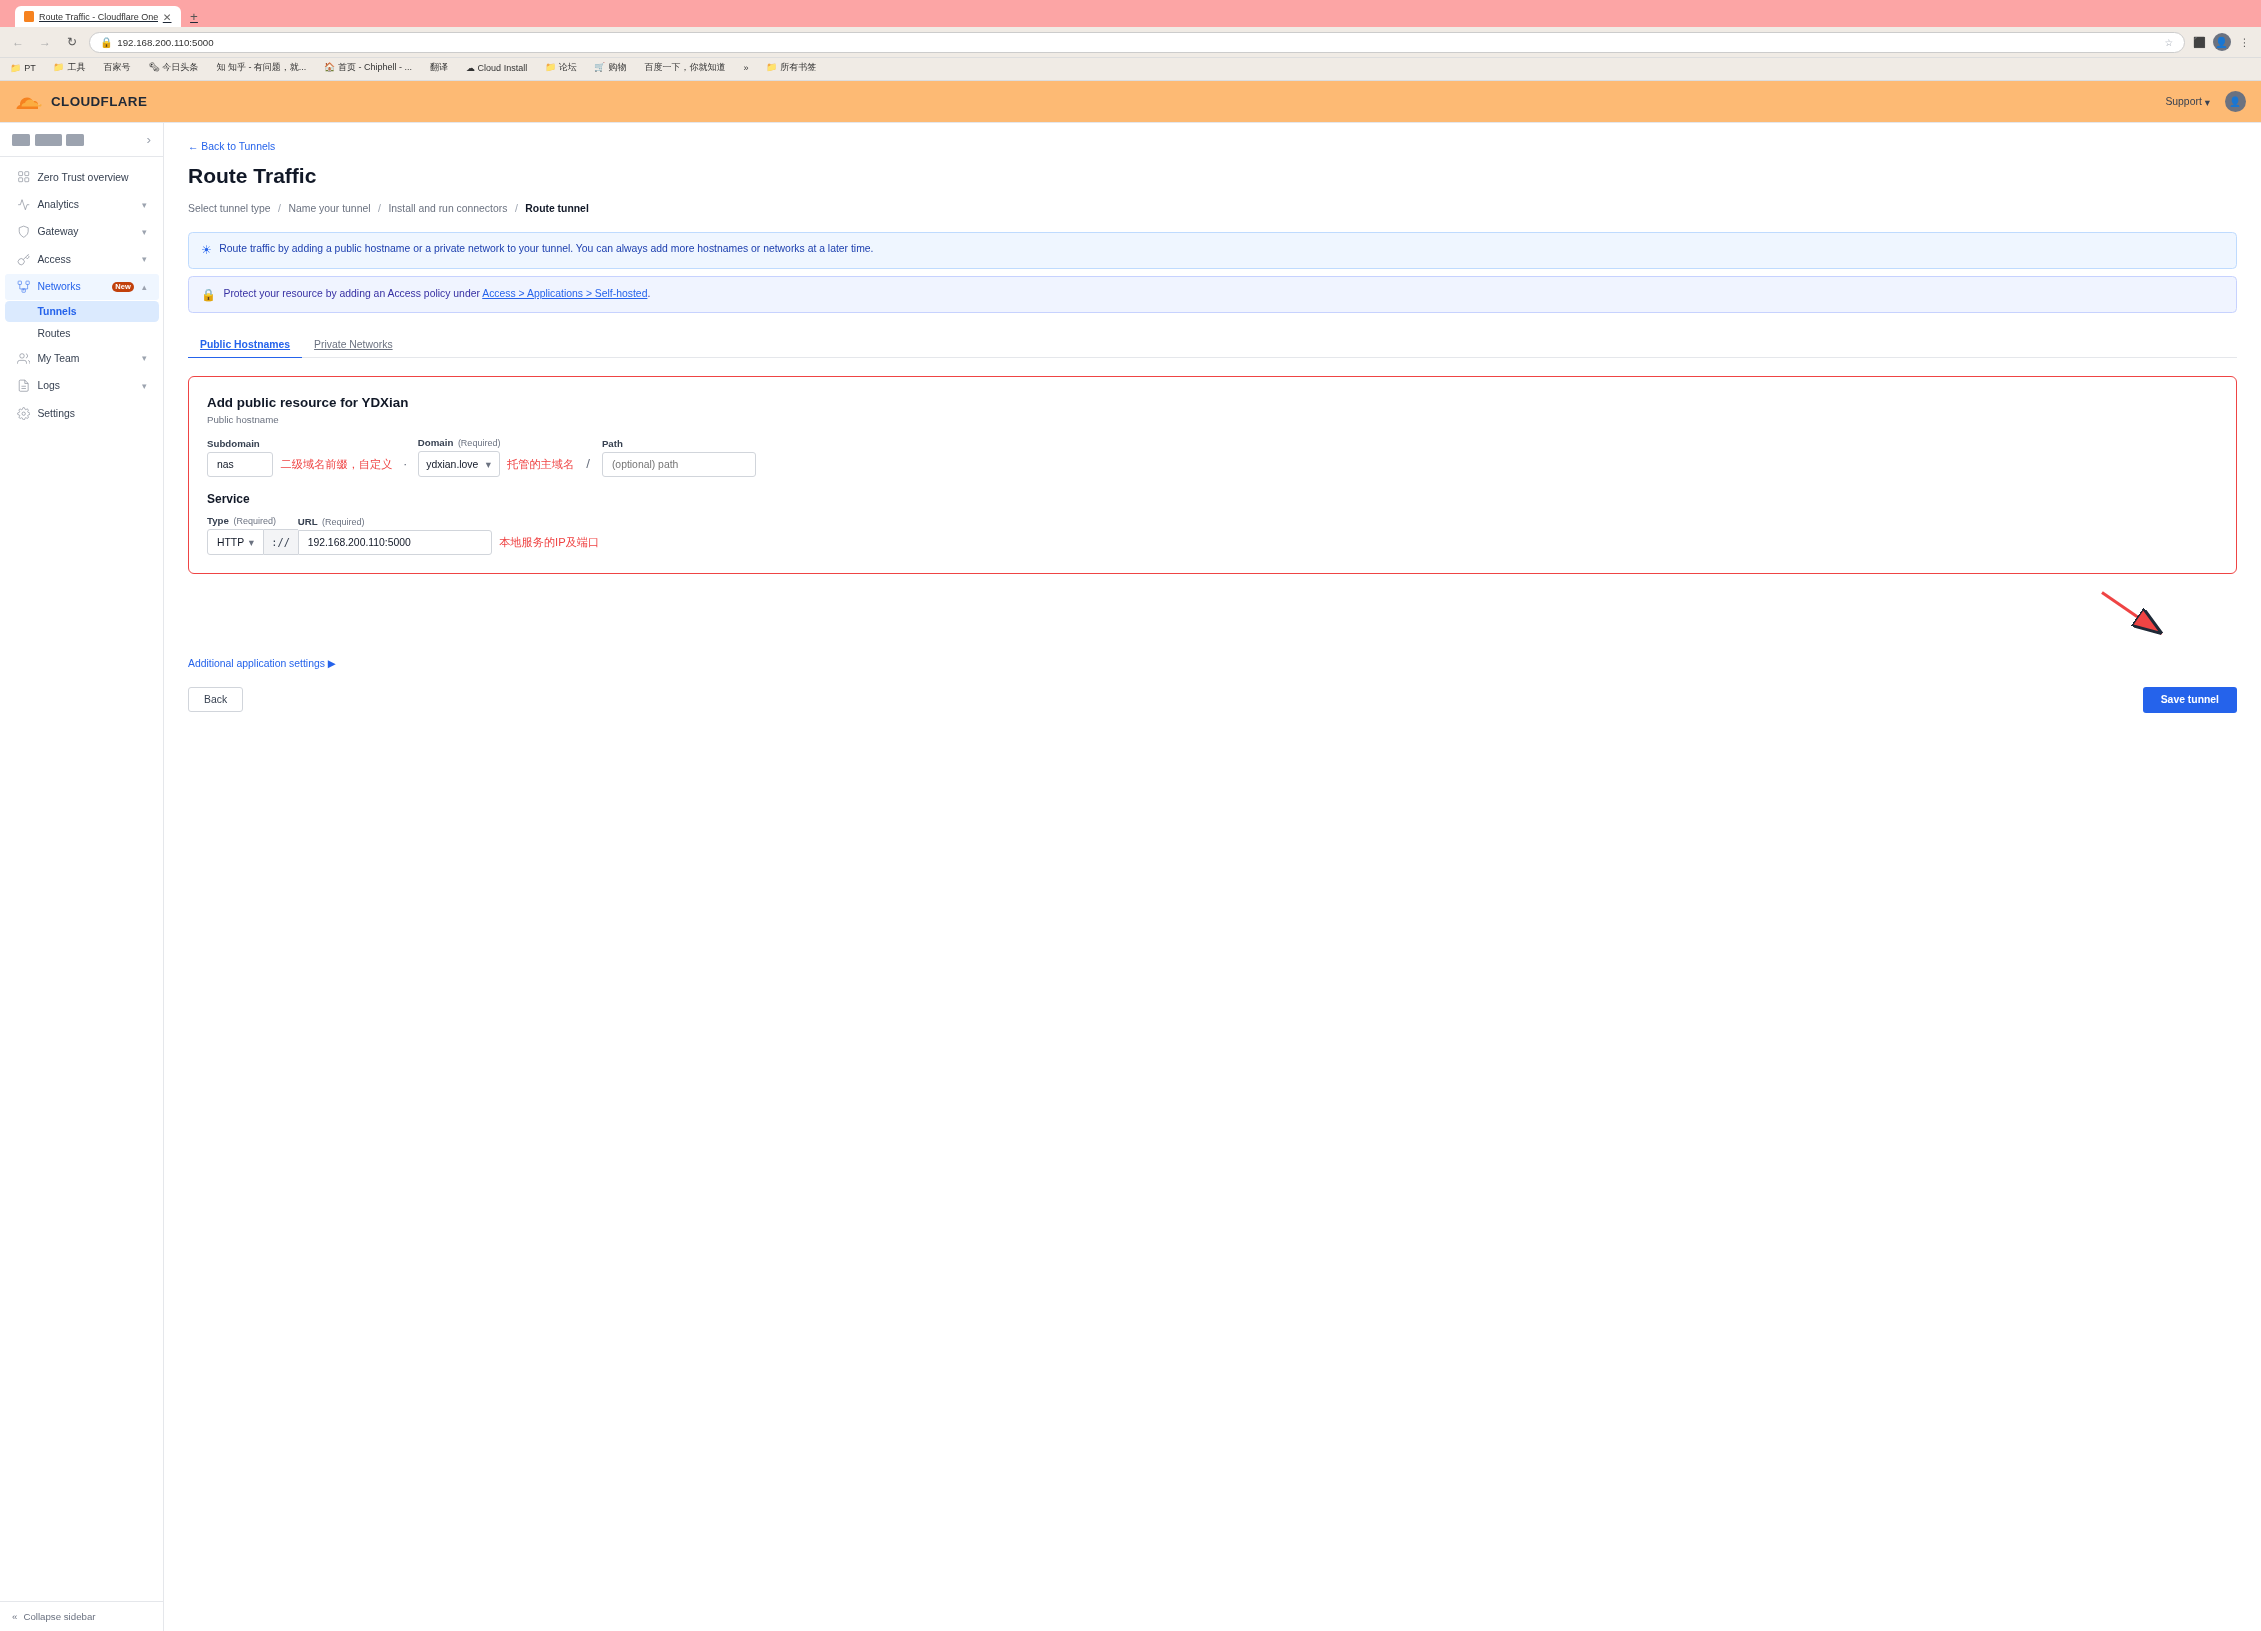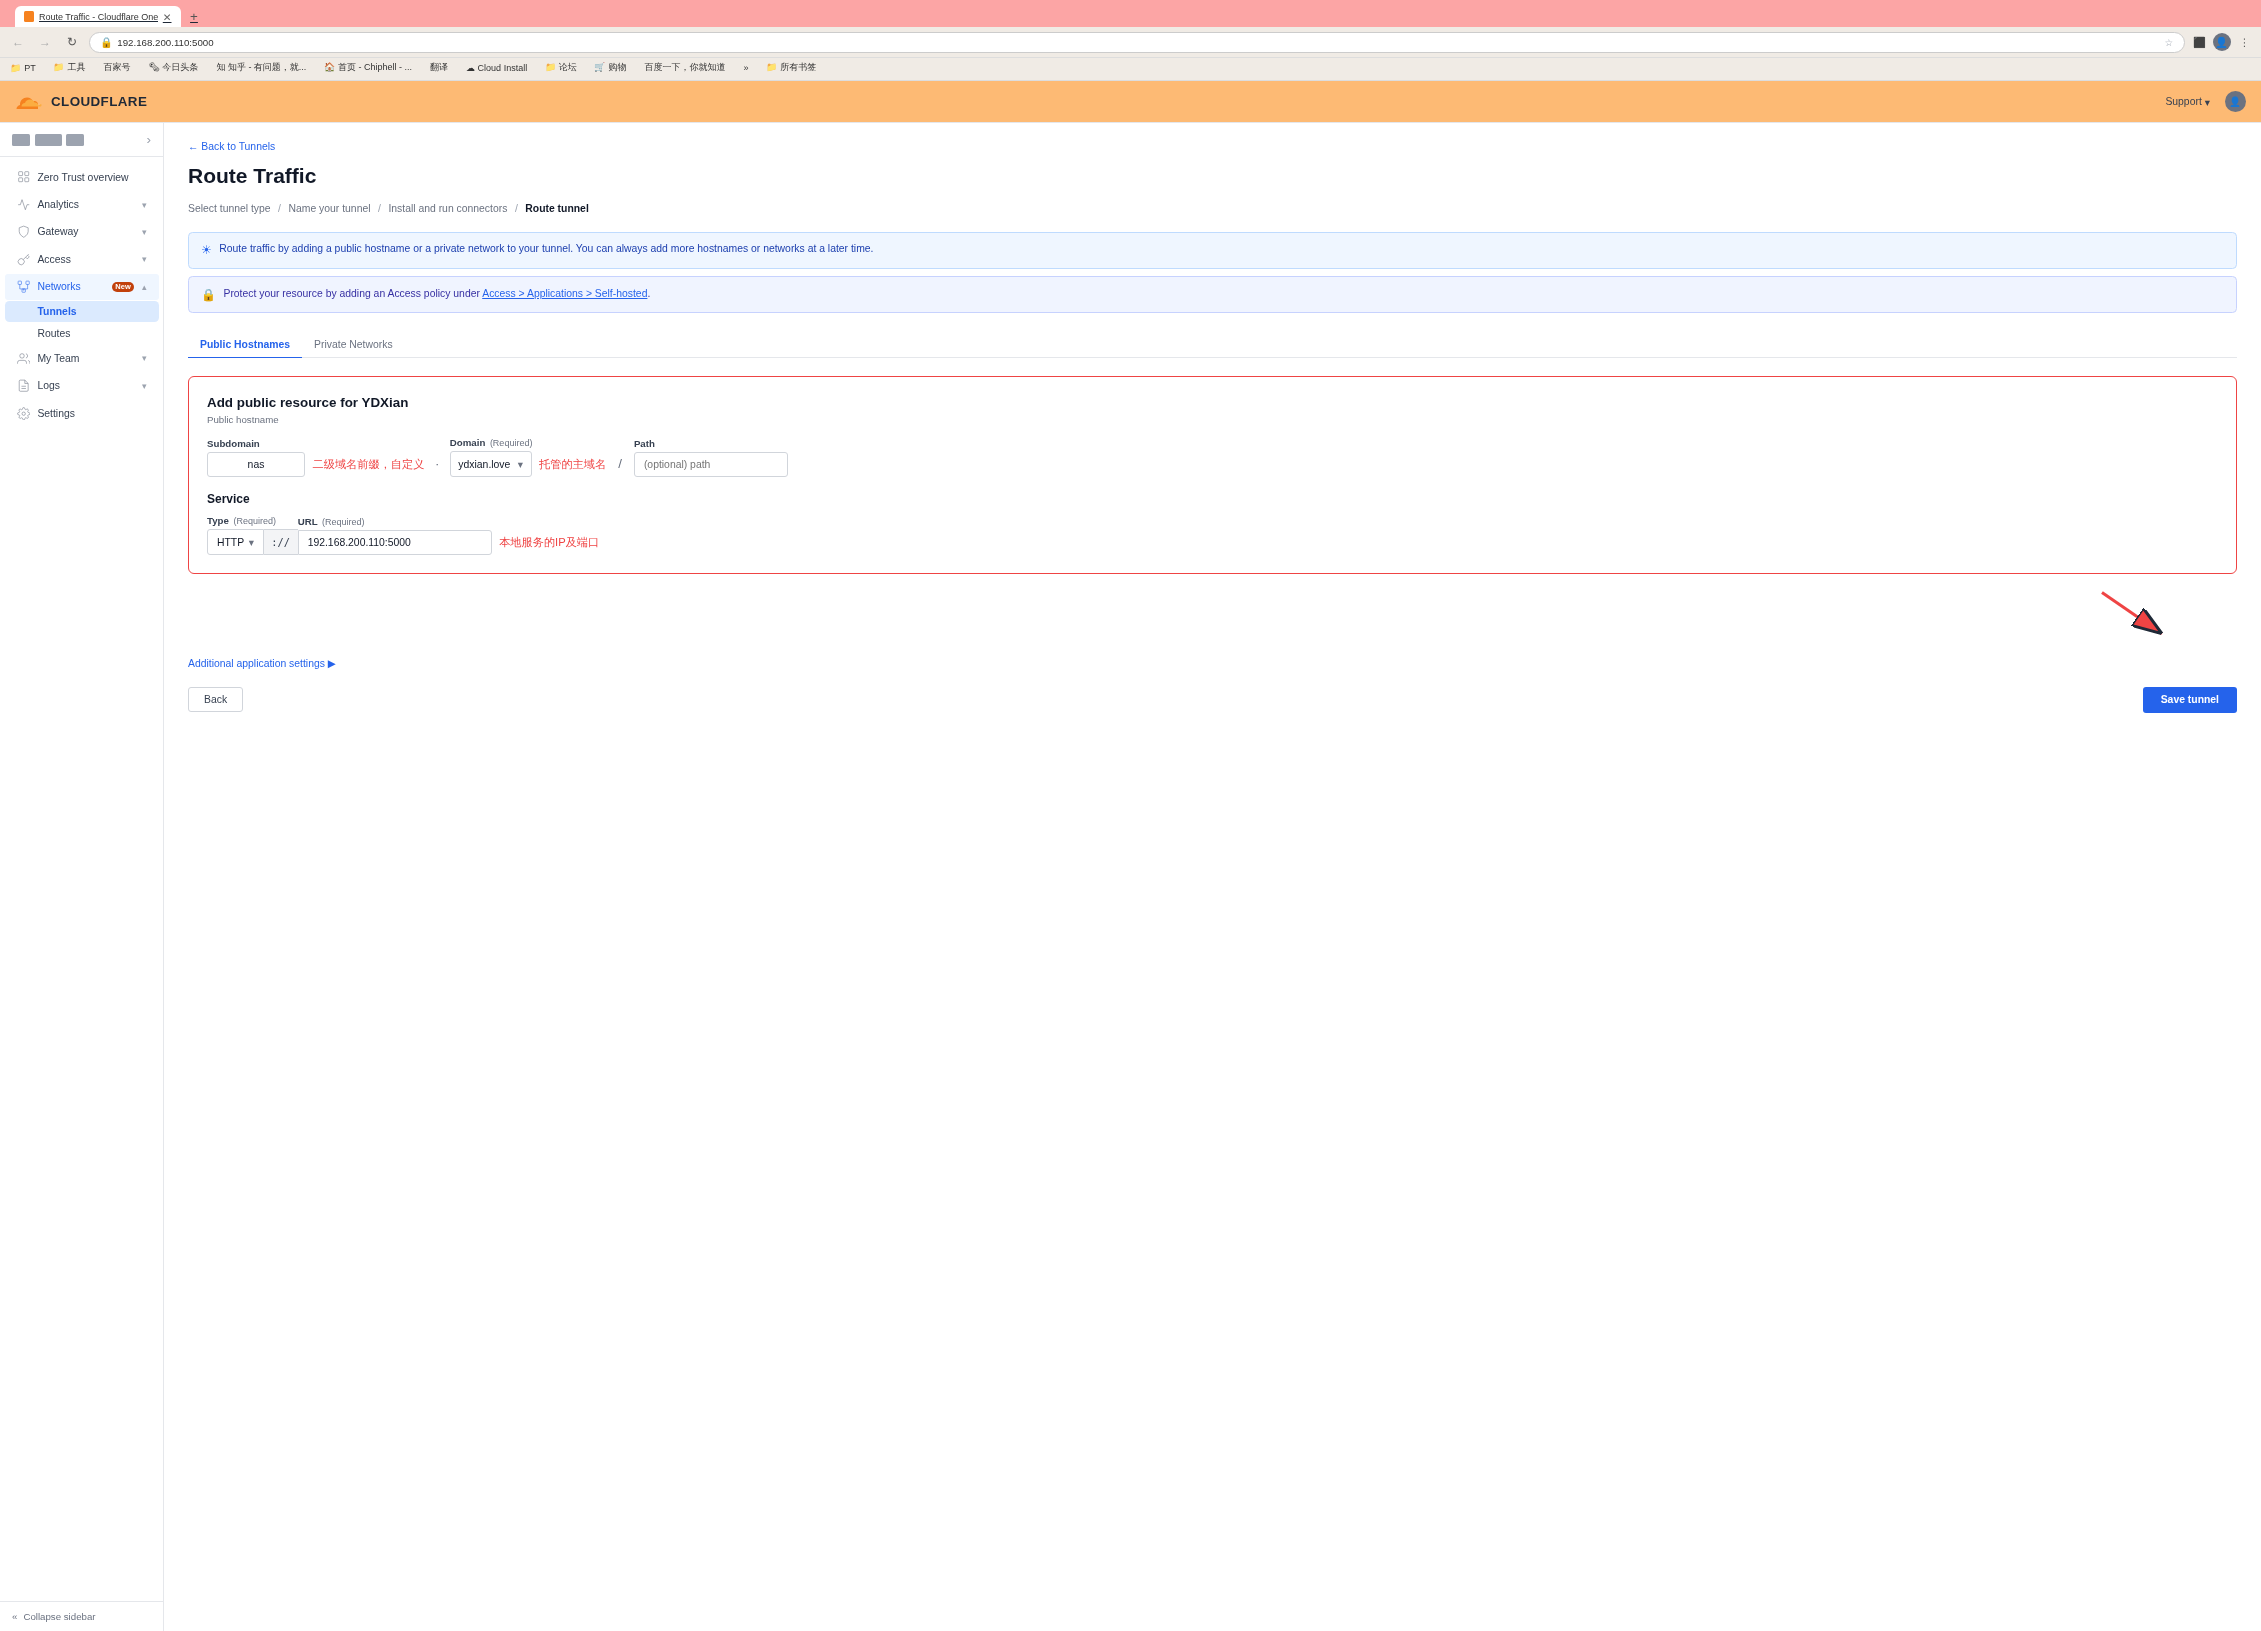--- a/index.html
+++ b/index.html
@@ -62,21 +62,21 @@
     .breadcrumb-sep { color: #9ca3af; }
 
     
     .info-banner { display: flex; align-items: flex-start; gap: 7.5px; padding: 10.4px 12px; border-radius: 4.5px; margin-bottom: 7.5px; font-size: 10.4px; }
     .info-banner.blue { background: #eff6ff; border: 0.7px solid #bfdbfe; color: #1e40af; }
     .info-banner.blue-light { background: #f0f4ff; border: 0.7px solid #c7d2fe; color: #3730a3; }
     .info-banner a { color: #2563eb; text-decoration: underline; cursor: pointer; }
 
     
     .tabs { display: flex; border-bottom: 1.5px solid #e5e7eb; margin-bottom: 18px; gap: 0; }
-    .tab { padding: 7.5px 12px; cursor: pointer; font-size: 10.4px; color: #6b7280; border-bottom: 1.5px solid transparent; margin-bottom: -1.5px; }
+    .tab { padding: 7.5px 12px; cursor: pointer; font-size: 10.4px; color: #6b7280; border-bottom: 1.5px solid transparent; margin-bottom: -1.5px; text-decoration: underline; }
     .tab.active { color: #2563eb; border-bottom-color: #2563eb; font-weight: 600; }
 
     
     .form-card { border: 1.5px solid #ef4444; border-radius: 6px; padding: 18px; margin-bottom: 18px; }
     .form-card-title { font-size: 13.4px; font-weight: 700; color: #111827; margin-bottom: 4.5px; }
     .form-section-label { font-size: 9.7px; color: #6b7280; margin-bottom: 12px; }
     .form-row { display: flex; align-items: flex-end; gap: 9px; margin-bottom: 15px; }
     .form-group { display: flex; flex-direction: column; gap: 3px; }
     .form-label { font-size: 9.7px; font-weight: 600; color: #374151; display: flex; align-items: center; gap: 4.5px; }
     .form-label .required { font-size: 9px; font-weight: 400; color: #6b7280; }
@@ -333,21 +333,21 @@
 
       <div class="form-card">
         <div class="form-card-title">Add public resource for YDXian</div>
         <div class="form-section-label">Public hostname</div>
 
         <div class="form-row">
 
           <div class="form-group">
             <label class="form-label">Subdomain</label>
             <div style="display:flex;align-items:center;gap:0;">
-              <input class="form-input" type="text" value="nas" style="width: 98px; text-align: center;">
+              <input class="form-input" type="text" value="nas" style="width: 66px;">
               <span class="annotation">二级域名前缀，自定义</span>
             </div>
           </div>
 
           <span class="dot-separator">·</span>
 
           <div class="form-group">
             <label class="form-label">
               <span>Domain</span>
               <span class="required">(Required)</span>

